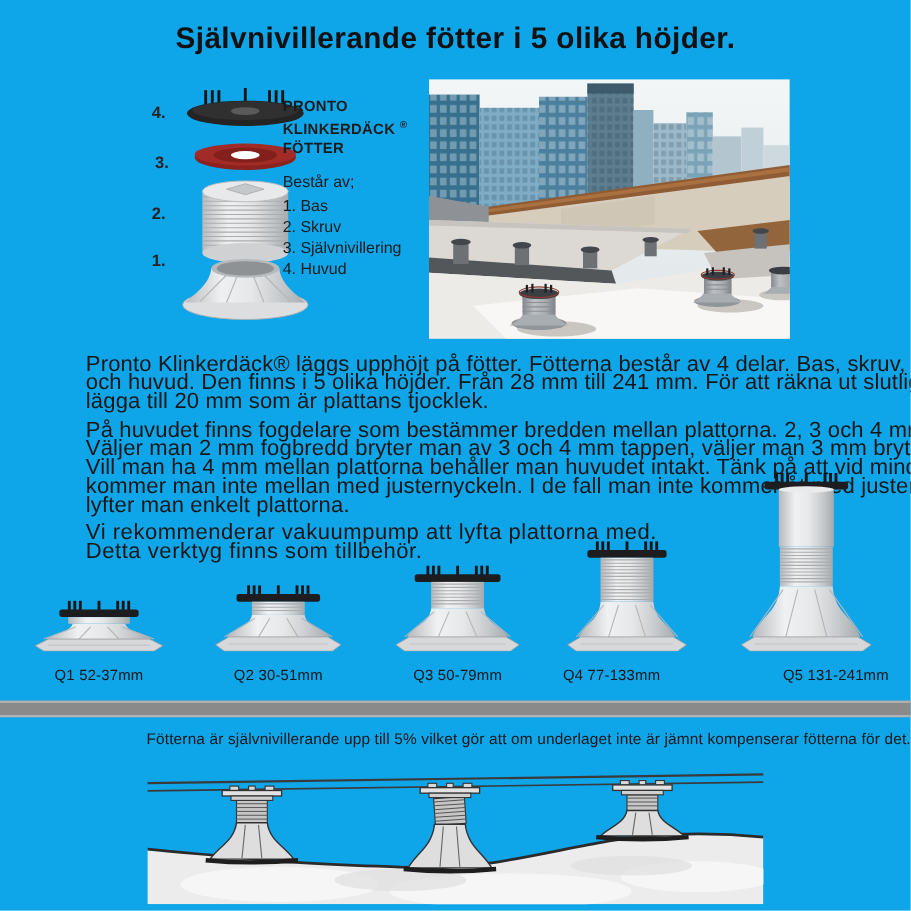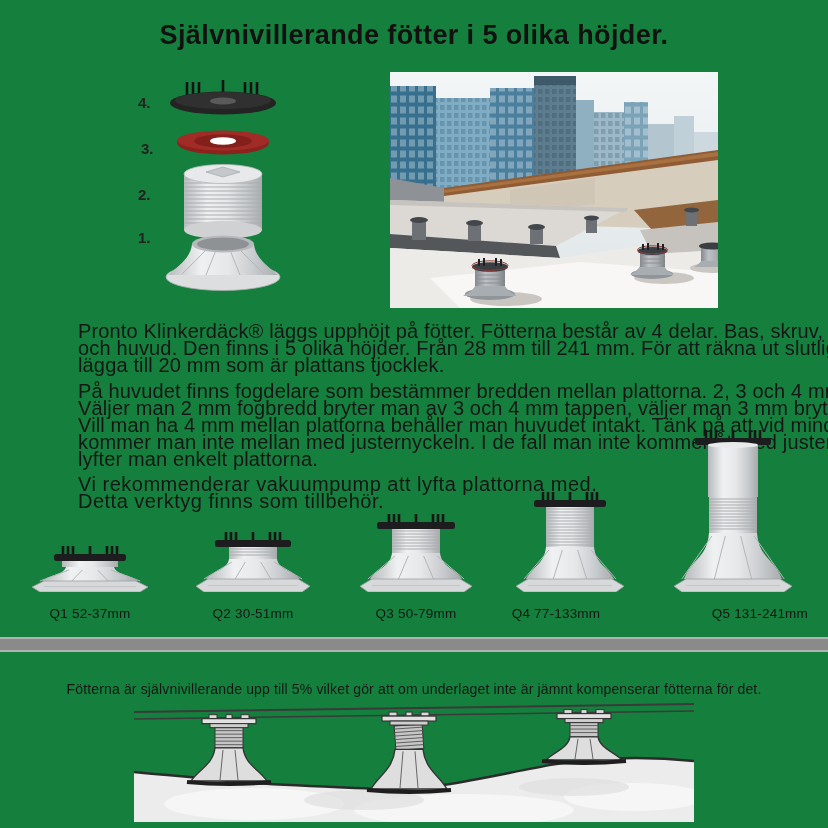--- a/index.html
+++ b/index.html
@@ -1,37 +1,37 @@
 <!DOCTYPE html>
 <html><head>
 <meta charset="utf-8">
 <style>
   html,body{margin:0;padding:0;background:#ffffff;}
-  .page{position:relative;width:828px;height:828px;background:#15803d;overflow:hidden;
+  .page{position:relative;width:828px;height:828px;background:#0ea5e9;overflow:hidden;
         font-family:"Liberation Sans",sans-serif;color:#1b1b1b;}
   .title{position:absolute;top:20px;left:0;width:100%;text-align:center;
          font-size:27px;font-weight:bold;letter-spacing:.4px;color:#111;}
   .partnum{position:absolute;font-size:15px;font-weight:bold;color:#222;}
   .diagram-svg{position:absolute;left:158px;top:80px;}
   .diagram-text{position:absolute;left:257px;top:88px;line-height:17px;}
   .brand{font-size:13.5px;font-weight:bold;letter-spacing:.3px;white-space:pre-line;}
   .brand sup{font-size:9px;}
   .consists{margin-top:14px;font-size:14.5px;line-height:19px;}
   .consists .hd{display:block;margin-bottom:3px;}
   .consists span{display:block;}
   .photo{position:absolute;left:390px;top:72px;width:328px;height:236px;}
   .para{position:absolute;left:78px;font-size:20px;line-height:17px;letter-spacing:.15px;
         white-space:pre;color:#161616;}
   .p1{top:323px;} .p2{top:383px;} .p3{top:476px;letter-spacing:.5px;}
   .product{position:absolute;width:130px;}
   .plabel{position:absolute;width:150px;top:606px;text-align:center;font-size:13.5px;
           letter-spacing:.2px;color:#151515;}
   .divider{position:absolute;left:0;top:637px;width:828px;height:15px;background:#8a8a8a;
            border-top:2px solid #b2b2b2;border-bottom:2px solid #b2b2b2;box-sizing:border-box;}
-  .footnote{position:absolute;top:681px;left:0;width:100%;text-align:center;font-size:14px;
+  .footnote{position:absolute;top:663px;left:0;width:100%;text-align:right;font-size:14px;
             letter-spacing:.15px;color:#161616;}
   .bottom-art{position:absolute;left:134px;top:692px;}
 </style>
 </head>
 <body>
 
 <div class="page">
 
   <div class="title">Självnivillerande fötter i 5 olika höjder.</div>
 
@@ -94,20 +94,30 @@
     <g stroke="#b3b6b9" stroke-width="1">
       <line x1="48" y1="170" x2="24" y2="194"></line>
         <line x1="58" y1="170" x2="48" y2="195"></line>
       <line x1="72" y1="170" x2="82" y2="195"></line>
         <line x1="82" y1="170" x2="106" y2="194"></line>
     </g>
     <ellipse cx="65" cy="164" rx="31" ry="8.5" fill="#b7babd"></ellipse>
     <ellipse cx="65" cy="164" rx="26" ry="6.5" fill="#8e9295"></ellipse>
   </svg>
 
+  <div class="diagram-text">
+    <div class="brand"><span>PRONTO</span><br><span>KLINKERDÄCK</span> <sup>®</sup><br><span>FÖTTER</span></div>
+    <div class="consists">
+      <span class="hd">Består av;</span>
+      <span>1. Bas</span>
+      <span>2. Skruv</span>
+      <span>3. Självnivillering</span>
+      <span>4. Huvud</span>
+    </div>
+  </div>
 
   <svg class="photo" viewBox="0 0 328 236">
     <defs>
       <linearGradient id="sky" x1="0" y1="0" x2="0" y2="1">
         <stop offset="0" stop-color="#f3f6f7"></stop>
           <stop offset="1" stop-color="#dfe5e8"></stop>
       </linearGradient>
       <pattern id="win" width="9" height="11" patternUnits="userSpaceOnUse">
         <rect x="1" y="1.5" width="6" height="7" fill="rgba(255,255,255,0.30)"></rect>
       </pattern>

